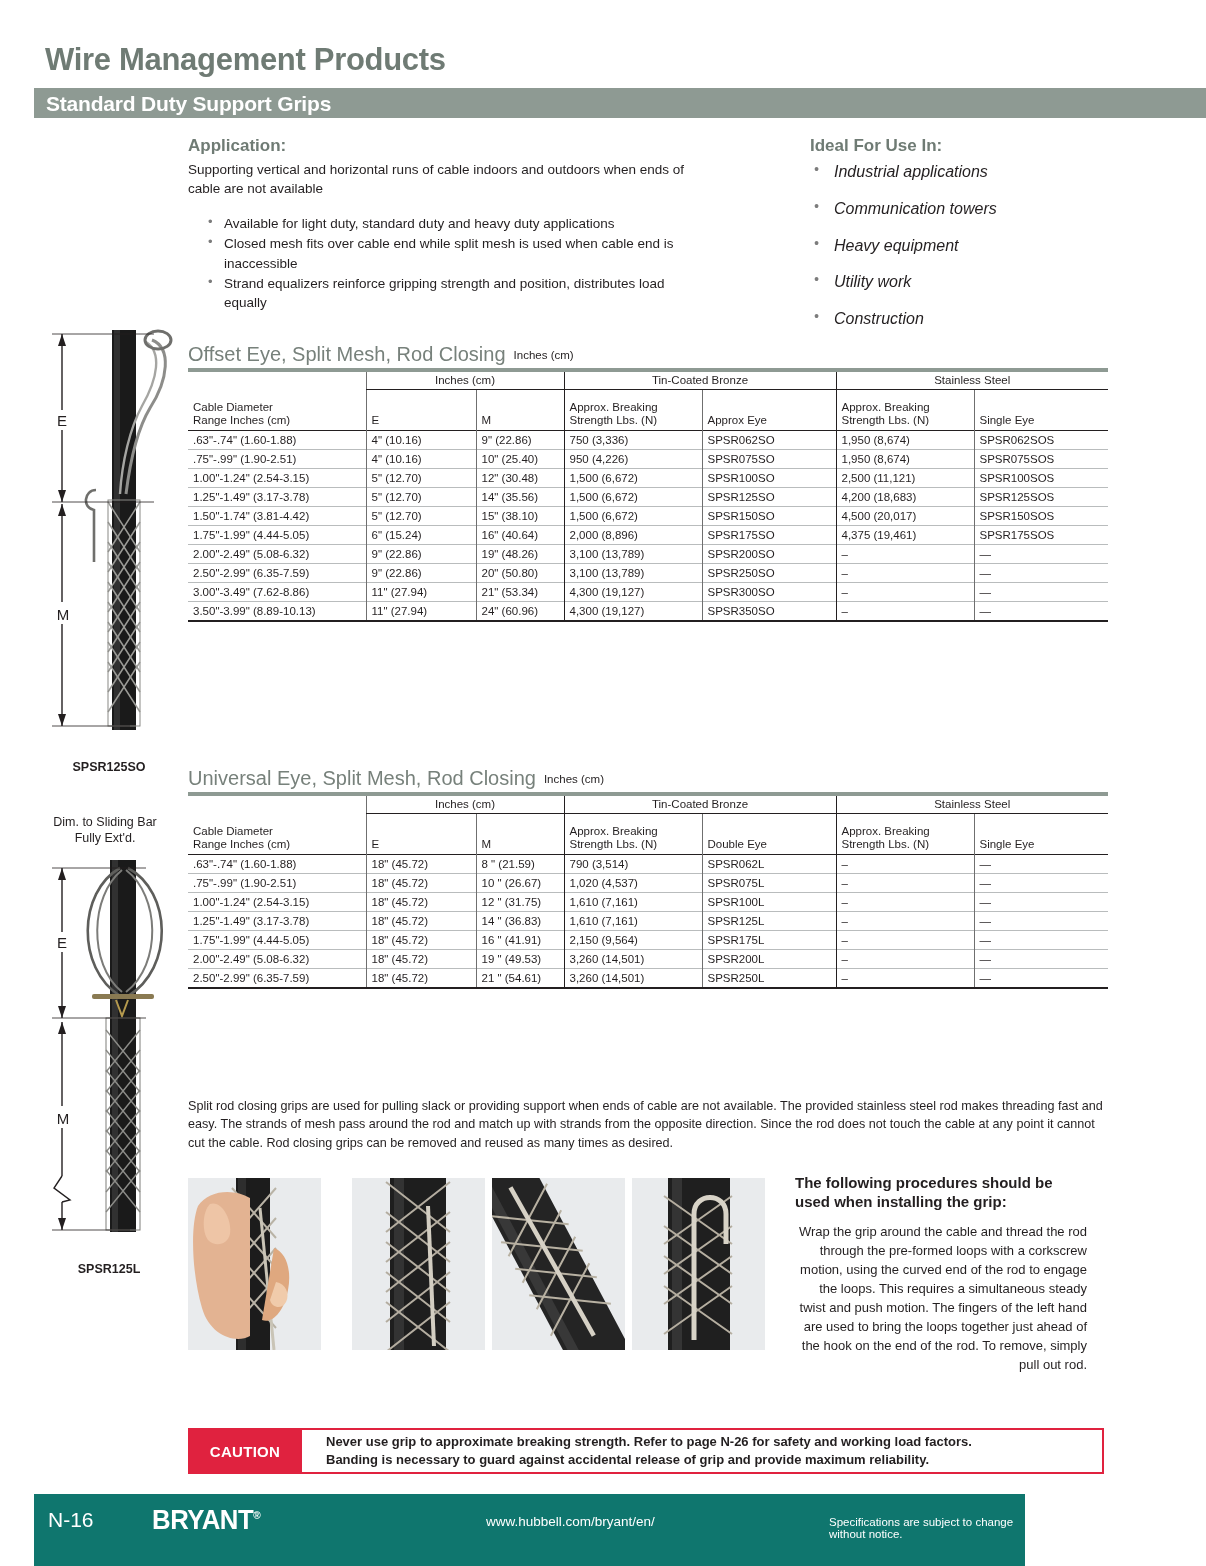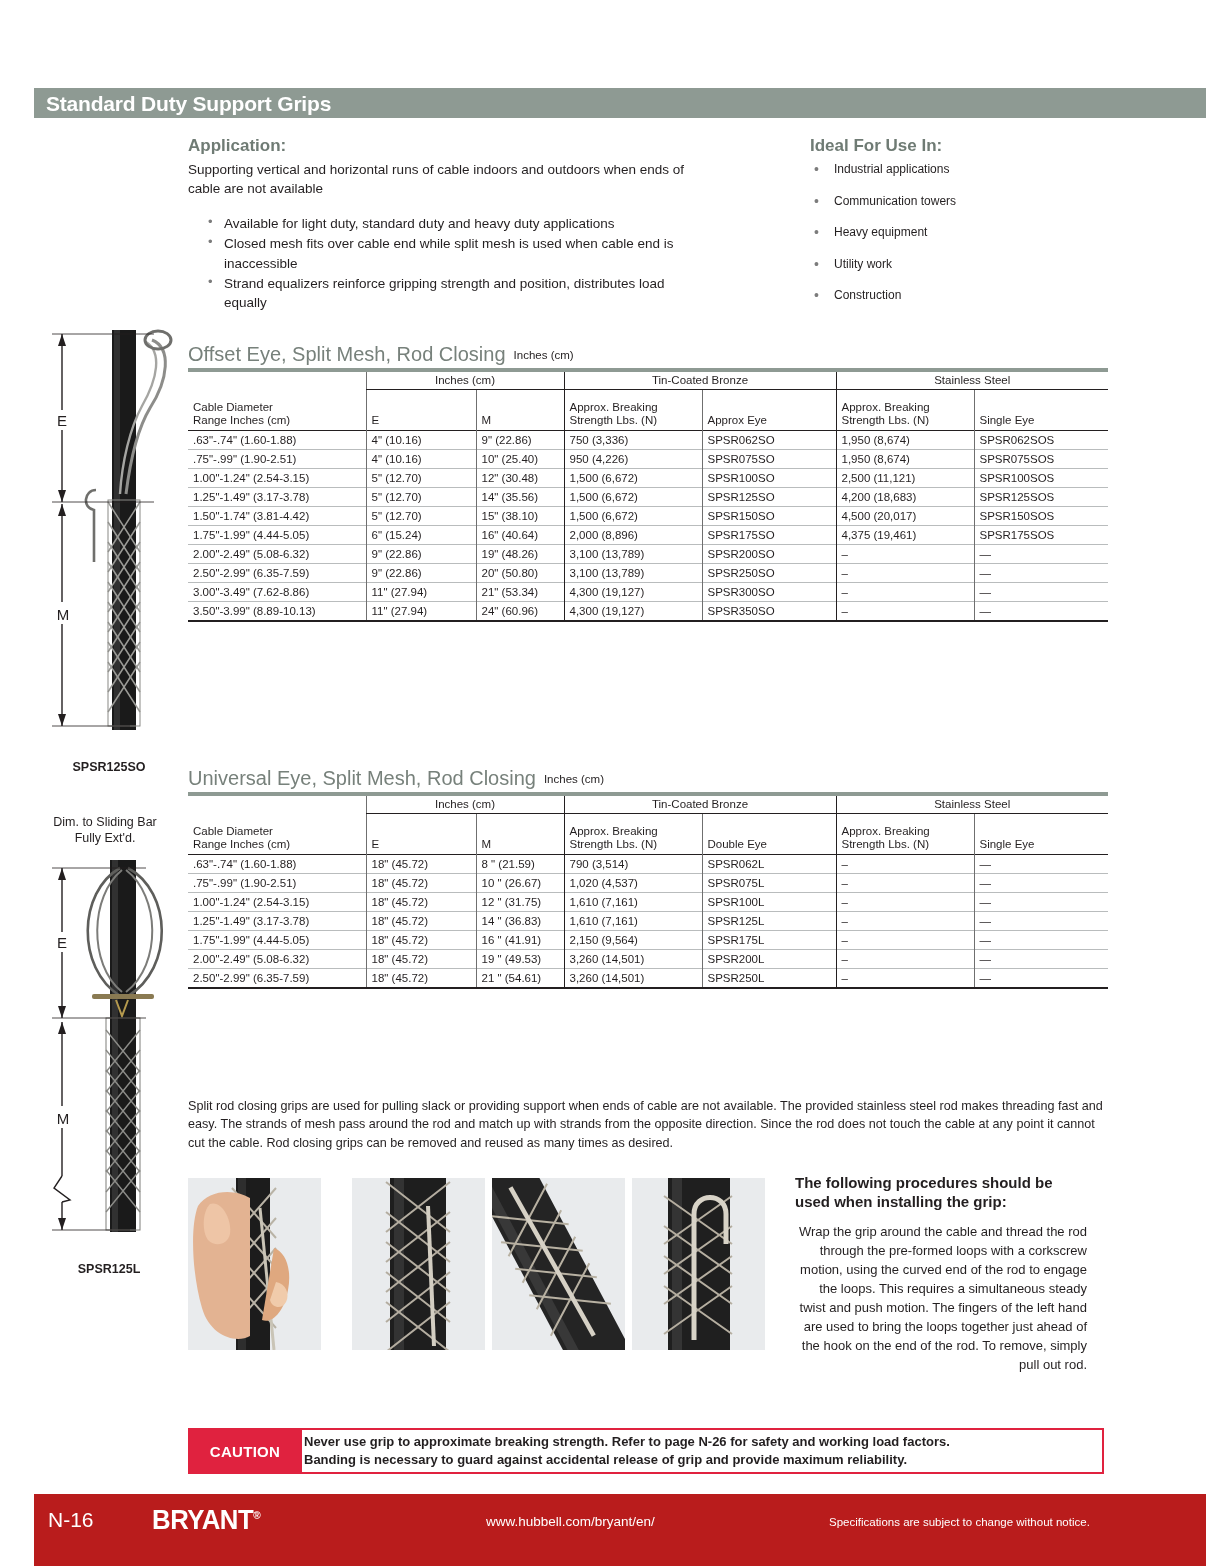--- a/index.html
+++ b/index.html
@@ -37,22 +37,22 @@
   .app-lead{font-size:13.5px;line-height:1.42;margin:0 0 2px 0;}
   ul.bul{list-style:none;margin:16px;padding:0;}
   ul.bul li{
     position:relative;padding-left:20px;font-size:13.5px;line-height:1.42;
     margin-bottom:1px;
   }
   ul.bul li:before{
     content:"•";position:absolute;left:4px;top:-1px;color:#7c7c7c;font-size:13px;
   }
   ul.ideal li{
-    position:relative;padding-left:24px;font-size:12px;line-height:1.3;
-    margin-bottom:16px;list-style:none;
+    position:relative;padding-left:24px;font-size:16px;line-height:1.3;
+    margin-bottom:16px;list-style:none;font-style:italic;
   }
   ul.ideal{list-style:none;margin:6px 0 0 0;padding:0;}
   ul.ideal li:before{
     content:"•";position:absolute;left:4px;top:-2px;color:#7c7c7c;font-size:14px;
   }
 
   
   .tbl-wrap{position:absolute;}
   .tbl-title{
     font-size:20px;color:#77817b;white-space:nowrap;margin-bottom:2px;
@@ -124,28 +124,28 @@
     position:absolute;left:188px;top:1428px;width:916px;height:46px;
     background:#e0223f;border:2px solid #e0223f;box-sizing:border-box;
   }
   .caution .lbl{
     position:absolute;left:0;top:0;width:110px;height:42px;
     color:#ffffff;font-size:15px;font-weight:bold;
     display:flex;align-items:center;justify-content:center;letter-spacing:0.3px;text-align:right;
   }
   .caution .body{
     position:absolute;left:112px;top:0;right:0;height:42px;background:#ffffff;
-    display:flex;flex-direction:column;justify-content:center;padding-left:2px;
+    display:flex;flex-direction:column;justify-content:center;padding-left:24px;
     box-sizing:border-box;
   }
   .caution .body span{font-size:13px;font-weight:bold;line-height:1.42;}
 
   
   .footer{
-    position:absolute;left:34px;top:1494px;width:1172px;height:72px;background:#b91c1c;
+    position:absolute;left:34px;top:1494px;width:944px;height:72px;background:#0f766e;padding-left:47px;
   }
   .pg-num{
     position:absolute;left:14px;top:14px;font-size:21px;color:#ffffff;font-weight:normal;
   }
   .brand{
     position:absolute;left:118px;top:10px;font-size:28px;color:#ffffff;
     font-weight:bold;letter-spacing:-0.5px;font-family:"Liberation Sans",sans-serif;
     transform:scaleX(0.92);transform-origin:left top;
   }
   .brand sup{font-size:11px;vertical-align:super;}
@@ -164,20 +164,21 @@
   .dim-note{
     position:absolute;left:40px;top:814px;width:130px;text-align:center;
     font-size:12.5px;line-height:1.3;color:#231f20;
   }
 </style>
 </head>
 <body>
 
 <div class="page">
 
+  <div class="hdr-title">Wire Management Products</div>
   <div class="hdr-bar">
     <span>Standard Duty Support Grips</span>
   </div>
 
   <div class="app-col">
     <div class="sec-head">Application:</div>
     <p class="app-lead">Supporting vertical and horizontal runs of cable indoors and outdoors when ends of cable are not available</p>
     <ul class="bul">
       <li>Available for light duty, standard duty and heavy duty applications</li>
       <li>Closed mesh fits over cable end while split mesh is used when cable end is inaccessible</li>

